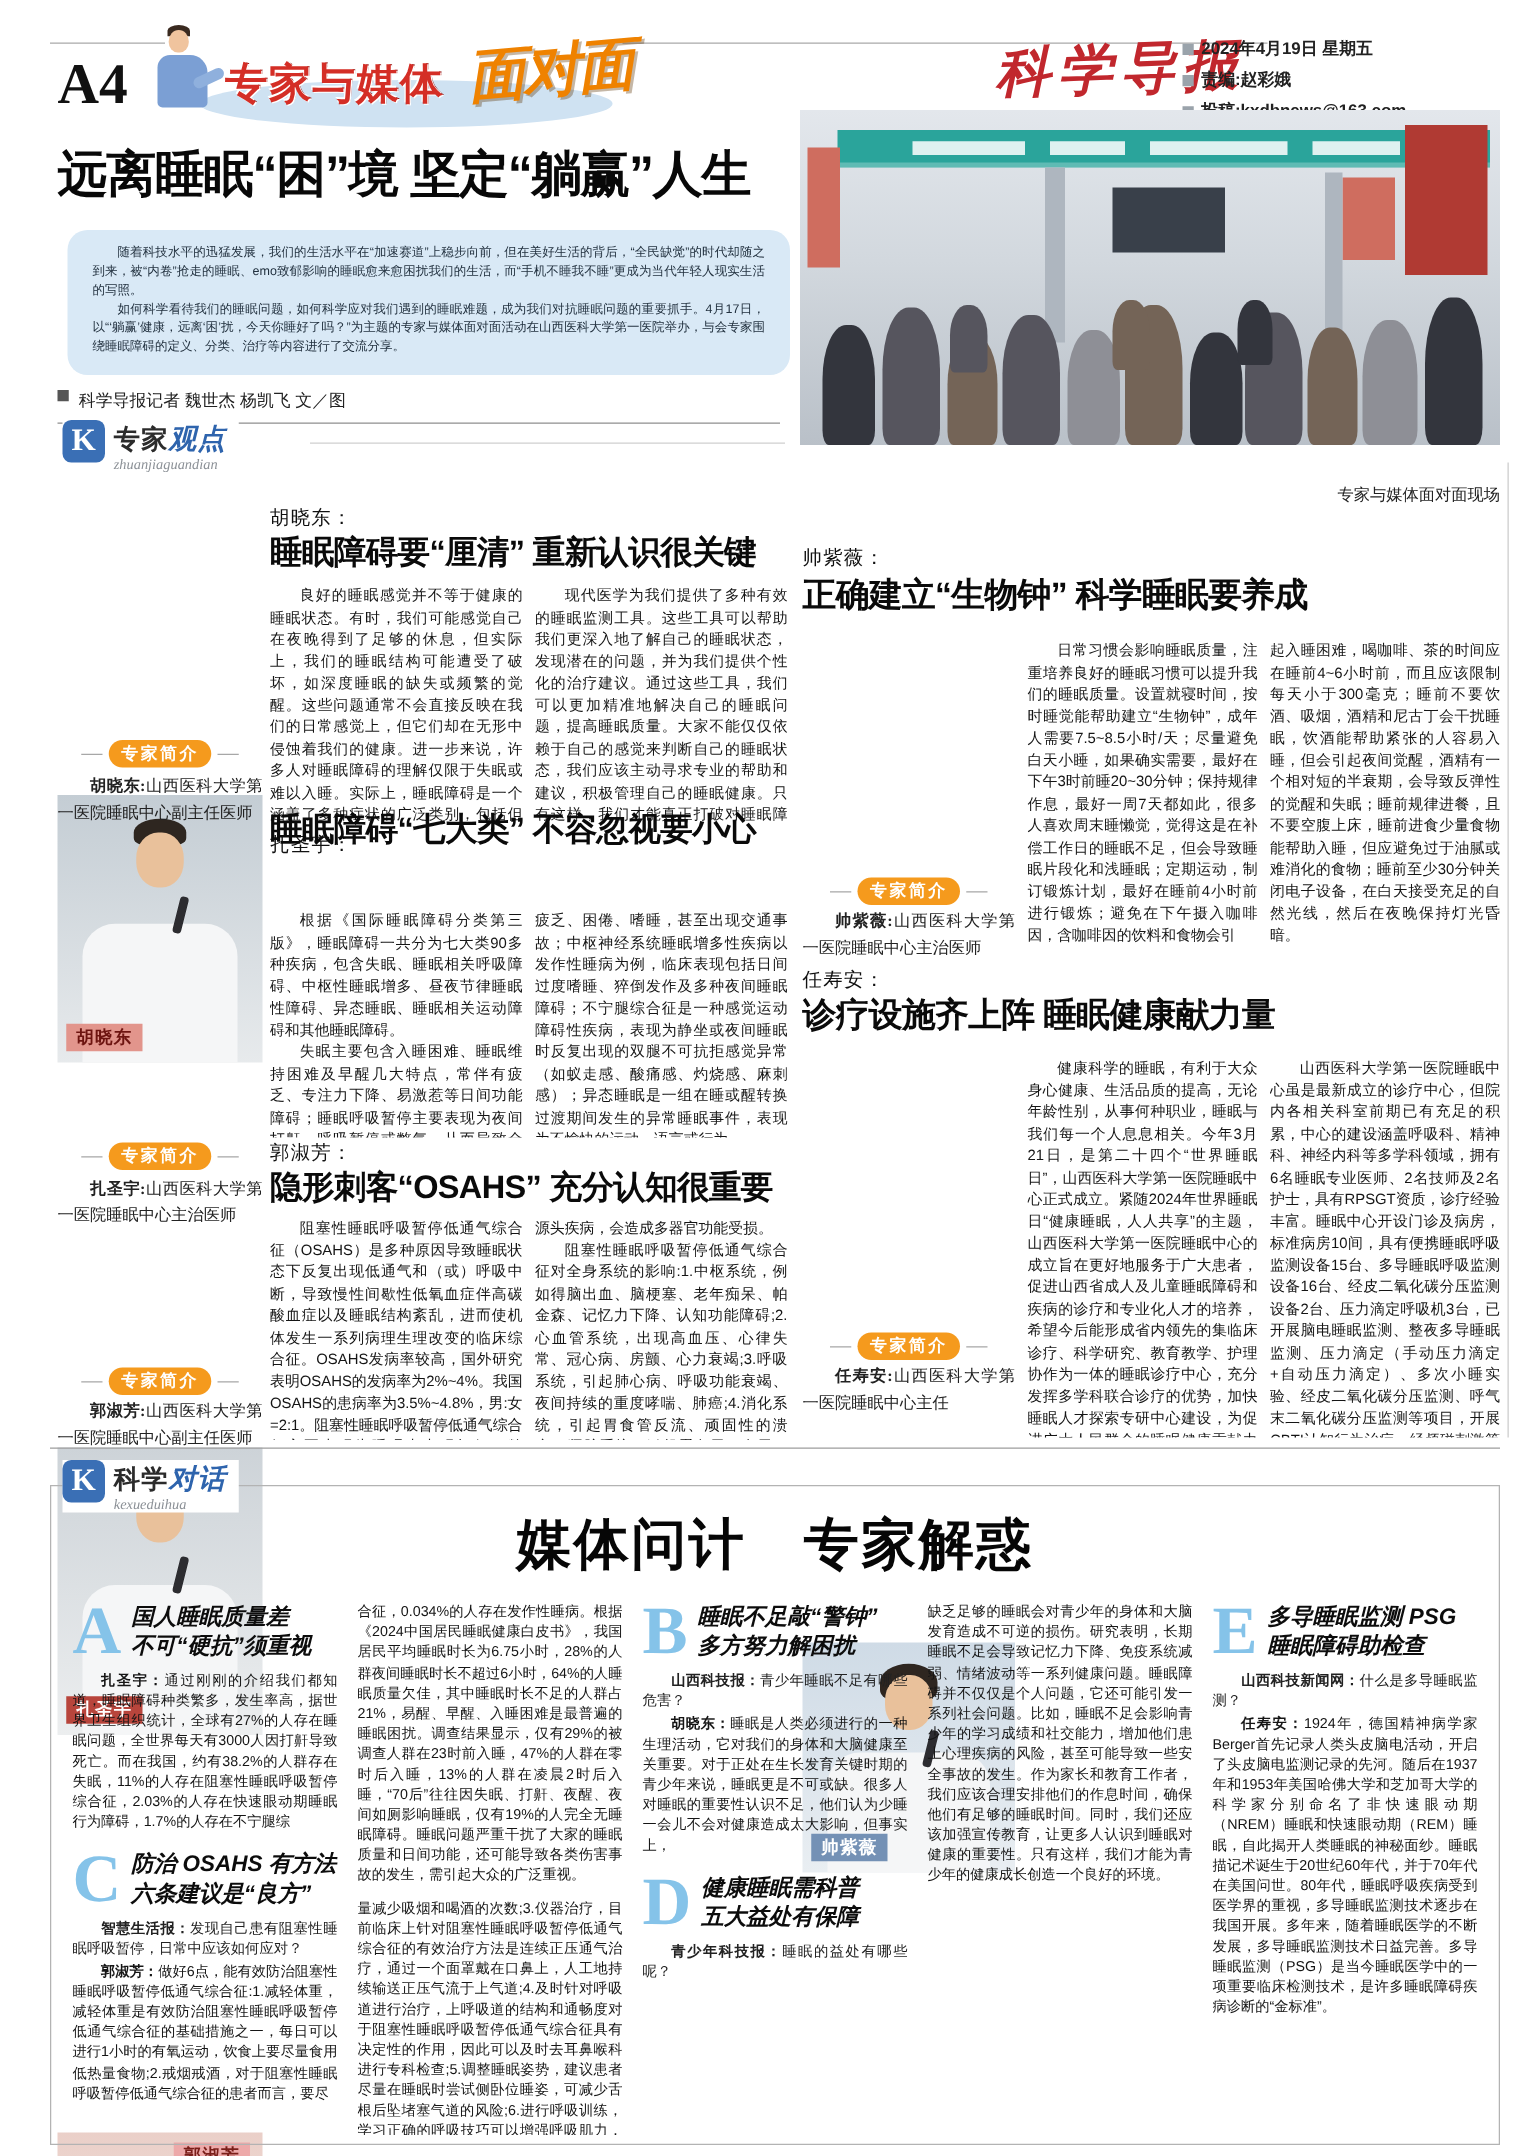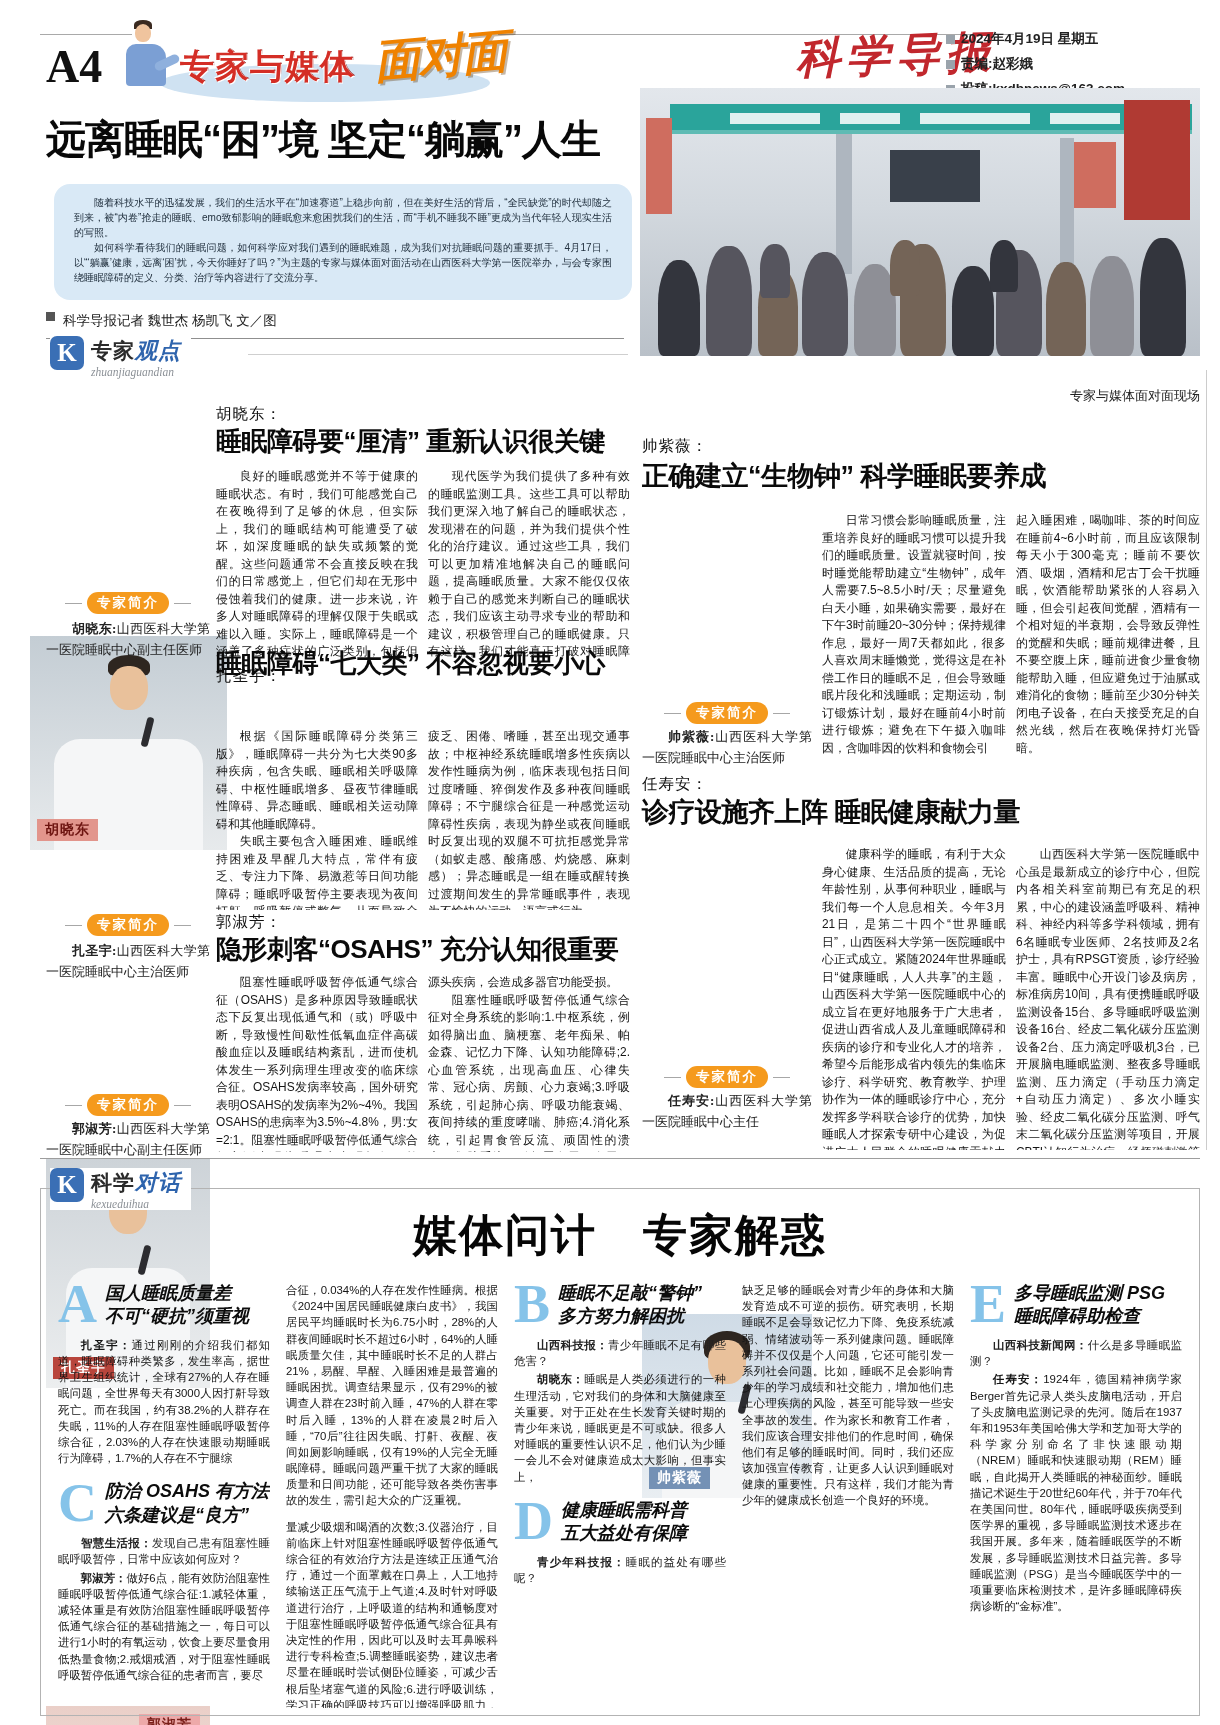--- a/index.html
+++ b/index.html
@@ -196,21 +196,21 @@
 
   <div class="abs rule" style="left:248px; top:354px; width:380px; background:#cfcfcf;"></div>
   <div class="abs sec-logo" style="left:50px; top:336px;">
     <div class="k-box">K</div>
     <div>
       <span class="sec-title-main">专家</span><span class="sec-title-script">观点</span>
       <div class="sec-pinyin">zhuanjiaguandian</div>
     </div>
   </div>
 
-  <div class="abs photo person-photo" style="left:30px; top:368px; width:197px; height:214px;">
+  <div class="abs photo person-photo" style="left:46px; top:368px; width:164px; height:214px;">
     <div class="pp-hair"></div>
     <div class="pp-head"></div>
     <div class="pp-coat"></div>
     <div class="pp-mic"></div>
     <div class="name-tag" style="background:#e2958c; color:#6d1410;">胡晓东</div>
   </div>
   <div class="abs banner-row" style="left:46px; top:592px; width:164px;">
     <span class="banner-line"></span>
     <span class="banner-pill">专家简介</span>
     <span class="banner-line"></span>

